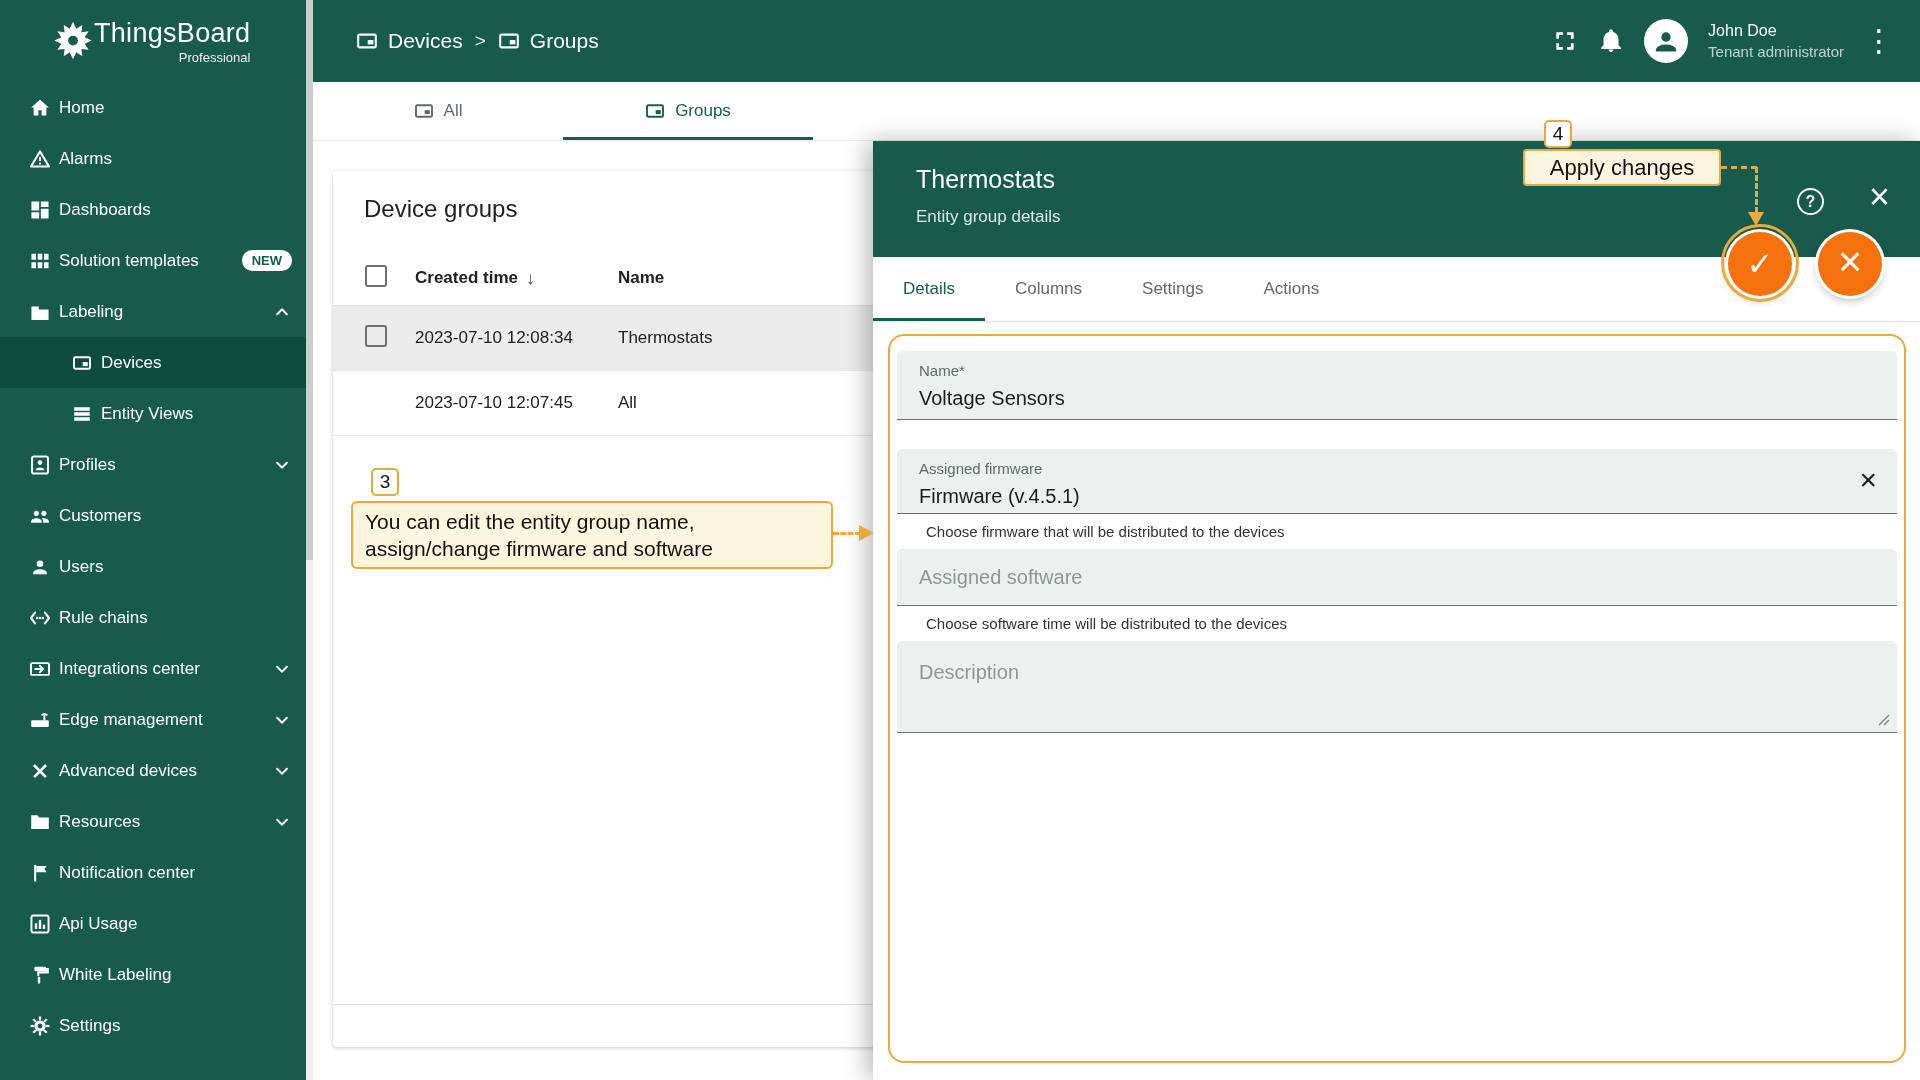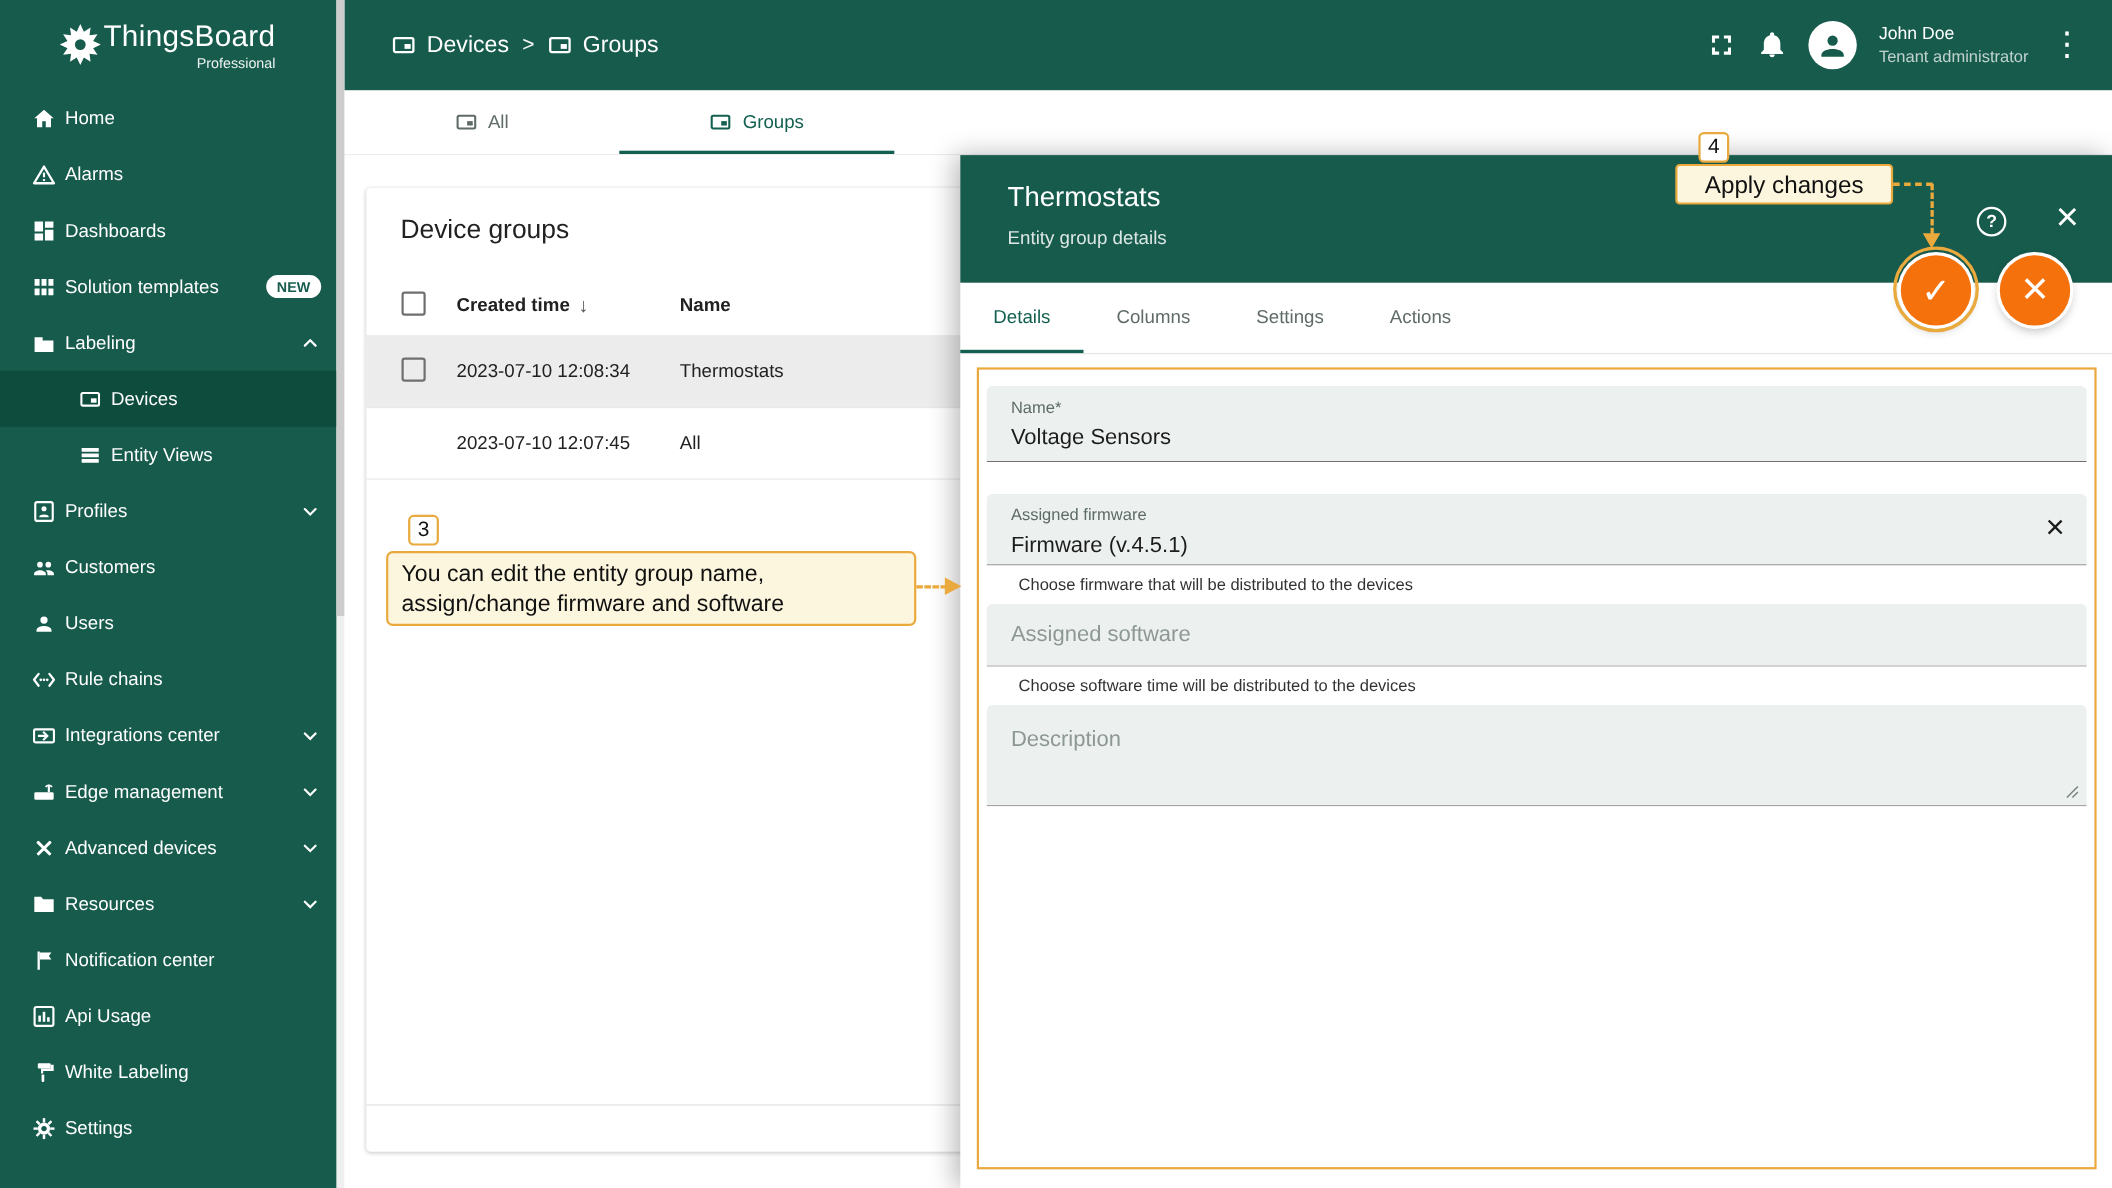--- a/index.html
+++ b/index.html
@@ -68,21 +68,21 @@
   .drawer-header{height:116px;background:var(--teal);color:#fff;padding:24px 0 0 43px;position:relative;}
   .dtitle{font-size:25px;font-weight:500;}
   .dsub{font-size:17px;opacity:.85;margin-top:13px;}
   .help{position:absolute;right:96px;top:47px;width:27px;height:27px;border:2px solid #fff;border-radius:50%;display:flex;align-items:center;justify-content:center;font-size:16px;font-weight:700;cursor:pointer;}
   .dclose{position:absolute;right:30px;top:36px;font-size:36px;font-weight:300;line-height:40px;cursor:pointer;}
   .drawer-tabs{height:65px;display:flex;border-bottom:1px solid #e4e4e4;}
   .dtab{padding:0 30px;display:flex;align-items:center;font-size:17px;font-weight:500;color:#5f6b67;position:relative;cursor:pointer;}
   .dtab.active{color:var(--accent);}
   .dtab.active::after{content:"";position:absolute;left:0;right:0;bottom:0;height:3px;background:var(--accent);}
 
-  .form-outline{position:absolute;left:15px;top:193px;width:1018px;height:729px;border:2px solid var(--amber);border-radius:0;padding:0 7px;}
+  .form-outline{position:absolute;left:15px;top:193px;width:1018px;height:729px;border:2px solid var(--amber);border-radius:16px;padding:0 7px;}
   .field{background:var(--field);border-bottom:1px solid #6f6f6f;border-radius:5px 5px 0 0;padding:11px 22px 0;position:relative;}
   .flabel{font-size:15px;color:#5d6a65;}
   .fvalue{font-size:20px;color:#1c1c1c;margin-top:8px;}
   .fvalue.ph{color:#8d9793;margin-top:0;}
   .f-name{height:69px;margin-top:15px;}
   .f-firmware{height:65px;margin-top:29px;}
   .clear-x{position:absolute;right:20px;top:50%;transform:translateY(-52%);font-size:30px;font-weight:300;color:#1c1c1c;cursor:pointer;}
   .hint{font-size:15px;color:#323232;margin:9px 0 0 29px;}
   .f-software{height:57px;margin-top:9px;display:flex;align-items:center;padding-top:0;}
   .f-desc{height:92px;margin-top:9px;padding-top:20px;}

